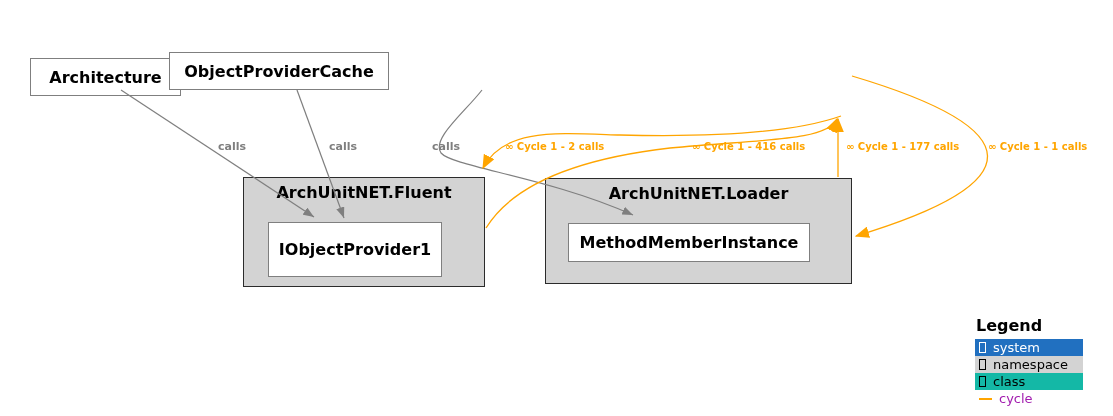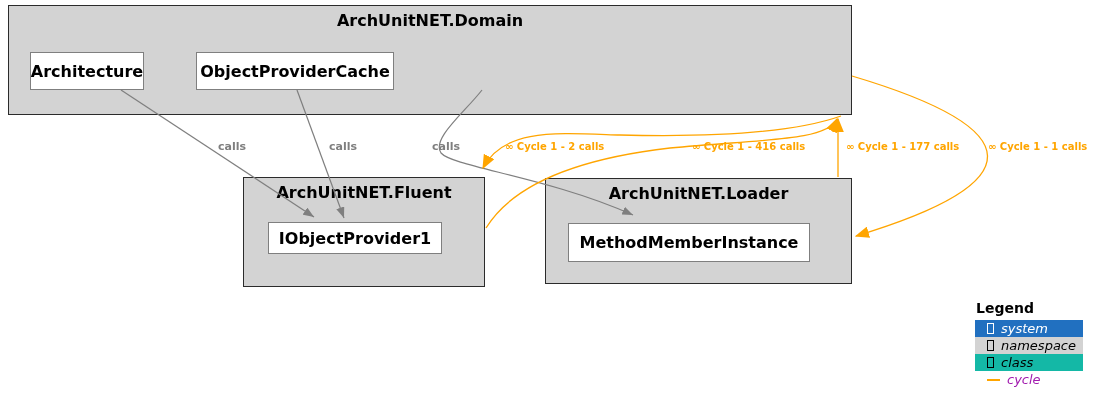--- a/index.html
+++ b/index.html
@@ -17,53 +17,50 @@
     display:flex;align-items:center;justify-content:center;
     font-weight:bold;font-size:16px;color:#000;white-space:nowrap;
   }
   .edges{position:absolute;left:0;top:0;pointer-events:none;}
   .elabel{
     position:absolute;font-weight:bold;font-size:11px;color:#7f7f7f;
     white-space:nowrap;line-height:13px;
   }
   .elabel.cycle{color:#FFA500;font-size:10px;}
   .legend{position:absolute;left:975px;top:300px;font-size:13px;color:#000;}
-  .legend-title{font-weight:bold;font-size:14px;margin:0 0 4px 1px;}
+  .legend-title{font-weight:bold;font-size:16px;margin:16px 0 4px 1px;}
   .legend-row{
     width:108px;height:17px;display:flex;align-items:center;gap:7px;
-    padding-left:12px;box-sizing:border-box;font-style:italic;
+    padding-left:4px;box-sizing:border-box;
   }
   .legend-row.system{background:#2170C0;color:#ffffff;}
   .legend-row.namespace{background:#d3d3d3;}
   .legend-row.class{background:#14b8a6;}
   .glyph-box{display:inline-block;width:7px;height:11px;border:1px solid #000;box-sizing:border-box;flex:0 0 auto;}
   .glyph-box.light{border-color:#ffffff;}
   .glyph-dash{display:inline-block;width:13px;height:0;border-top:2px solid #FFA500;flex:0 0 auto;}
   .legend-row.cycle span.lbl{color:#a21caf;}
 </style>
 </head>
 <body>
 
 <div class="canvas">
 
-  <div class="cluster" style="left:8px;top:5px;width:844px;height:110px">
-    <div class="cluster-title">ArchUnitNET.Domain</div>
-  </div>
 
   <div class="cluster" style="left:243px;top:177px;width:242px;height:110px">
     <div class="cluster-title">ArchUnitNET.Fluent</div>
   </div>
 
   <div class="cluster" style="left:545px;top:178px;width:307px;height:106px">
     <div class="cluster-title">ArchUnitNET.Loader</div>
   </div>
 
-  <div class="node" style="left:30px;top:52px;width:114px;height:38px">Architecture</div>
-  <div class="node" style="left:196px;top:52px;width:198px;height:38px">ObjectProviderCache</div>
-  <div class="node" style="left:268px;top:222px;width:174px;height:32px">IObjectProvider1</div>
+  <div class="node" style="left:30px;top:58px;width:151px;height:38px">Architecture</div>
+  <div class="node" style="left:169px;top:52px;width:220px;height:38px">ObjectProviderCache</div>
+  <div class="node" style="left:268px;top:222px;width:174px;height:55px">IObjectProvider1</div>
   <div class="node" style="left:568px;top:223px;width:242px;height:39px">MethodMemberInstance</div>
 
   <svg class="edges" width="1113" height="416" viewBox="0 0 1113 416">
     <defs>
       <marker id="ag" viewBox="0 0 9 7" markerWidth="9" markerHeight="7" refX="9" refY="3.5" orient="auto">
         <path d="M0,0 L9,3.5 L0,7 Z" fill="#7f7f7f"></path>
       </marker>
       <marker id="ao" viewBox="0 0 11 9" markerWidth="11" markerHeight="9" refX="10" refY="4.5" orient="auto">
         <path d="M0,0 L11,4.5 L0,9 Z" fill="#FFA500"></path>
       </marker>

